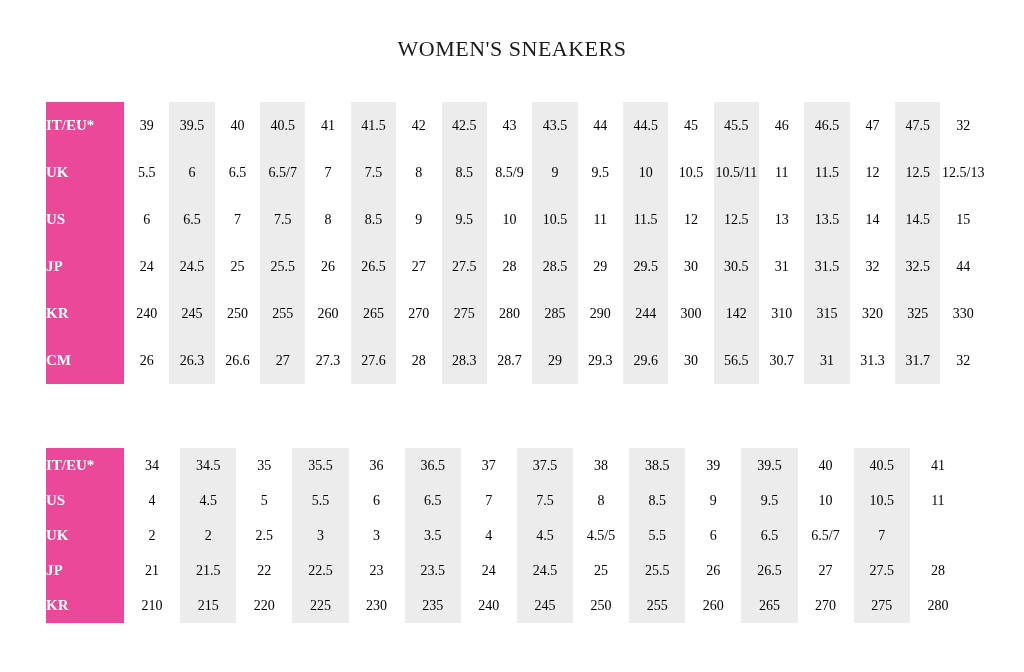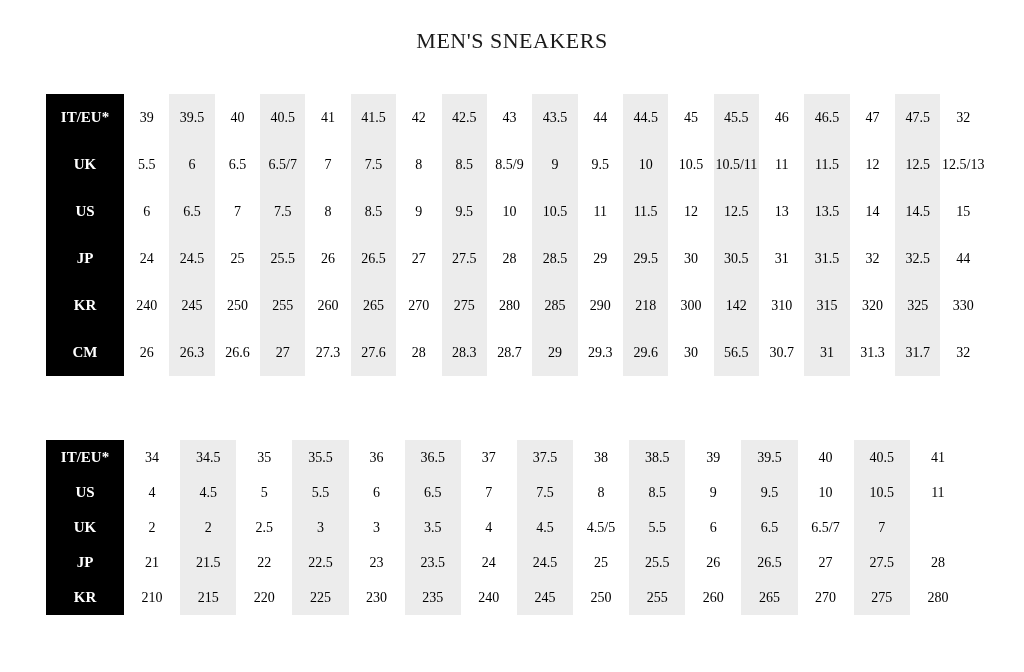--- a/index.html
+++ b/index.html
@@ -35,25 +35,25 @@
   }
   table.size-table td {
     text-align: center;
     vertical-align: middle;
     font-size: 14px;
     font-family: "Liberation Serif", "DejaVu Serif", serif;
     color: #000;
     padding: 0;
   }
   table.size-table td.rowhead {
-    background: #000000;
+    background: #ec4899;
     color: #ffffff;
     font-weight: bold;
     font-size: 15px;
-    text-align: center;
+    text-align: left;
   }
   td.shade { background: #ececec; }
   td.plain { background: #ffffff; }
 
   
   #men-wrap {
     position: absolute;
     left: 46px;
     top: 66px;
   }
@@ -69,21 +69,20 @@
   }
   #women-table { width: 920px; }
   #women-table td { height: 35px; }
   #women-table td.rowhead { width: 78px; }
 </style>
 </head>
 <body>
 
 <div class="page">
 
-  <div class="chart-title" id="men-title">MEN'S SNEAKERS</div>
 
   <div id="men-wrap">
     <table class="size-table" id="men-table">
       <tbody id="men-body">
           <tr>
             <td class="rowhead">IT/EU*</td>
             <td class="plain">39</td>
             <td class="shade">39.5</td>
             <td class="plain">40</td>
             <td class="shade">40.5</td>
@@ -175,21 +174,21 @@
             <td class="shade">245</td>
             <td class="plain">250</td>
             <td class="shade">255</td>
             <td class="plain">260</td>
             <td class="shade">265</td>
             <td class="plain">270</td>
             <td class="shade">275</td>
             <td class="plain">280</td>
             <td class="shade">285</td>
             <td class="plain">290</td>
-            <td class="shade">218</td>
+            <td class="shade">244</td>
             <td class="plain">300</td>
             <td class="shade">142</td>
             <td class="plain">310</td>
             <td class="shade">315</td>
             <td class="plain">320</td>
             <td class="shade">325</td>
             <td class="plain">330</td>
           </tr>
           <tr>
             <td class="rowhead">CM</td>

